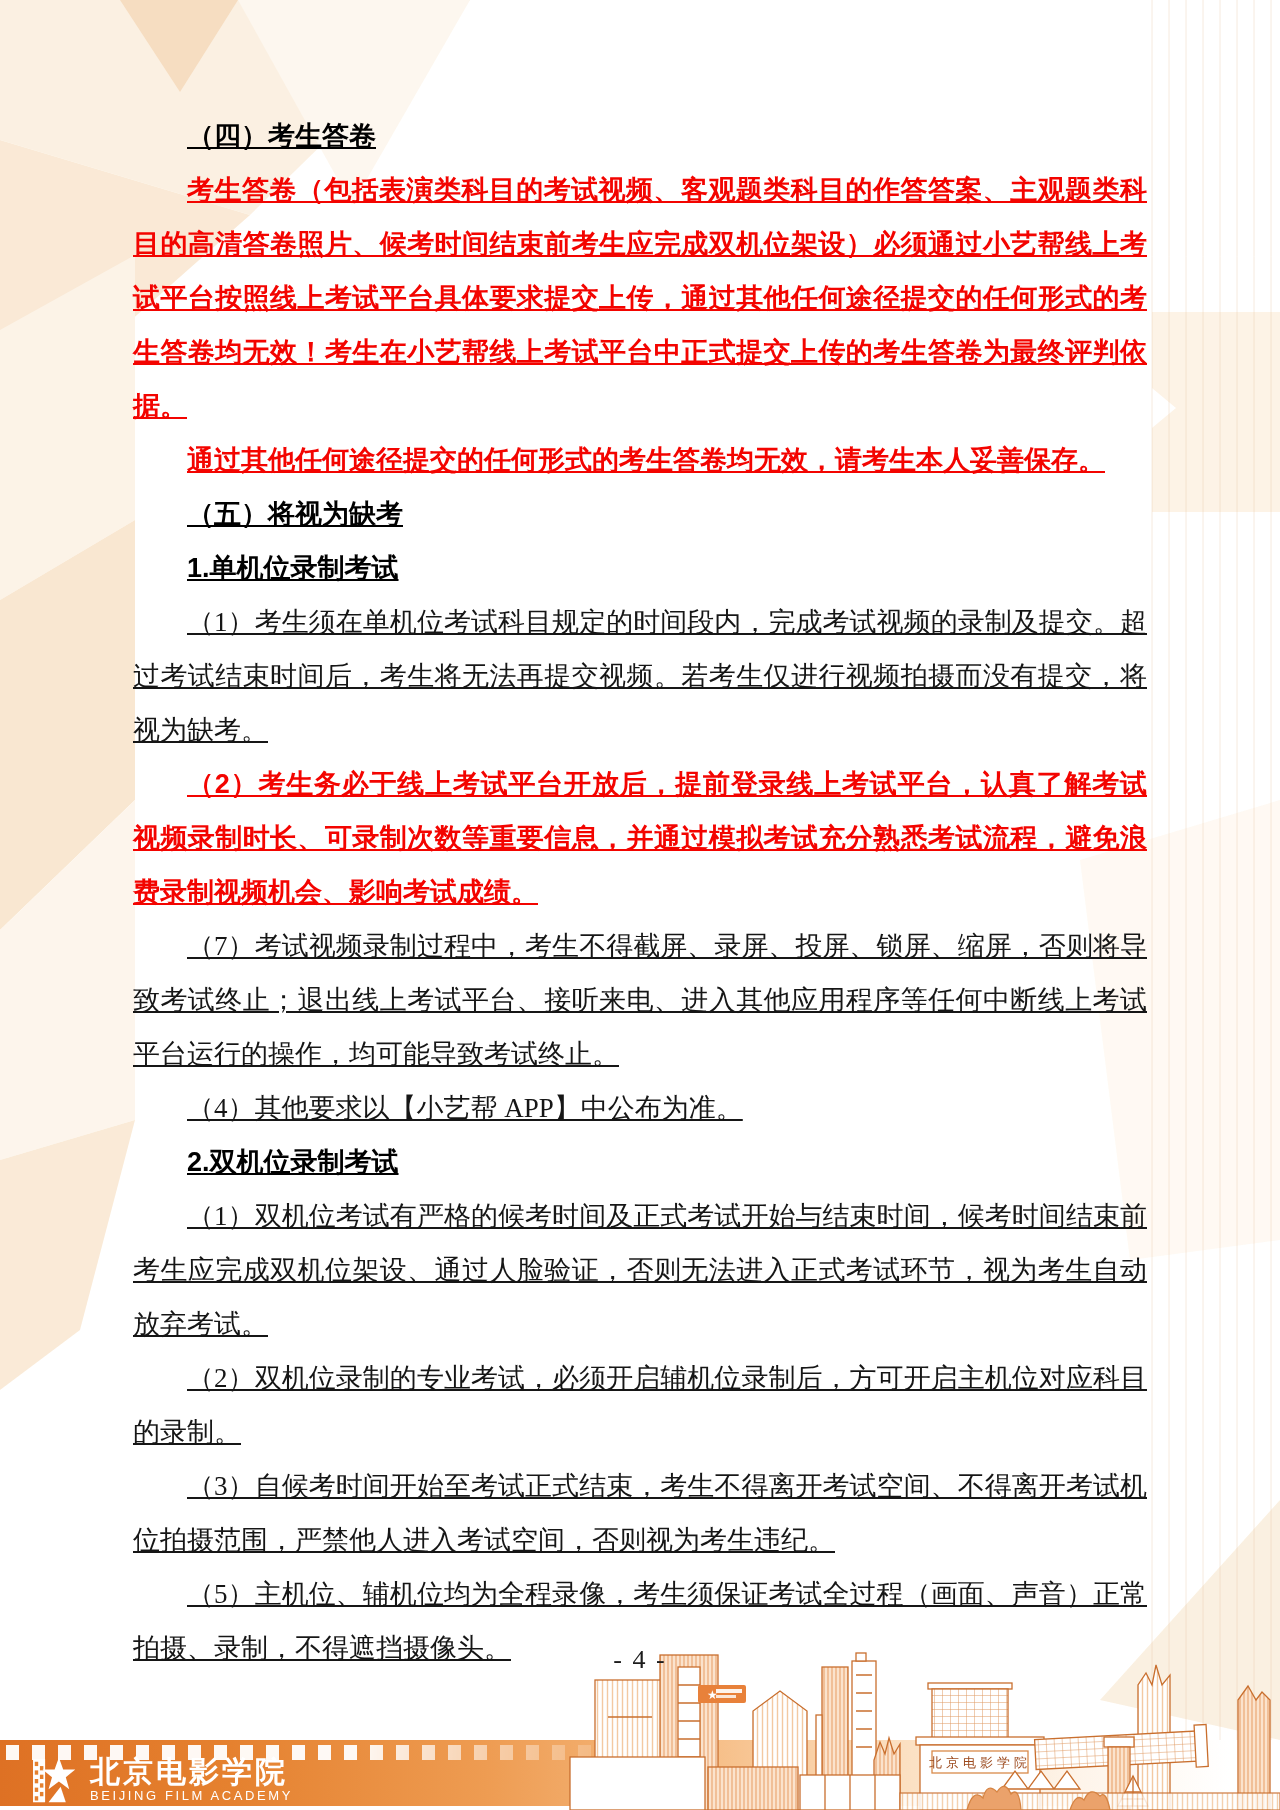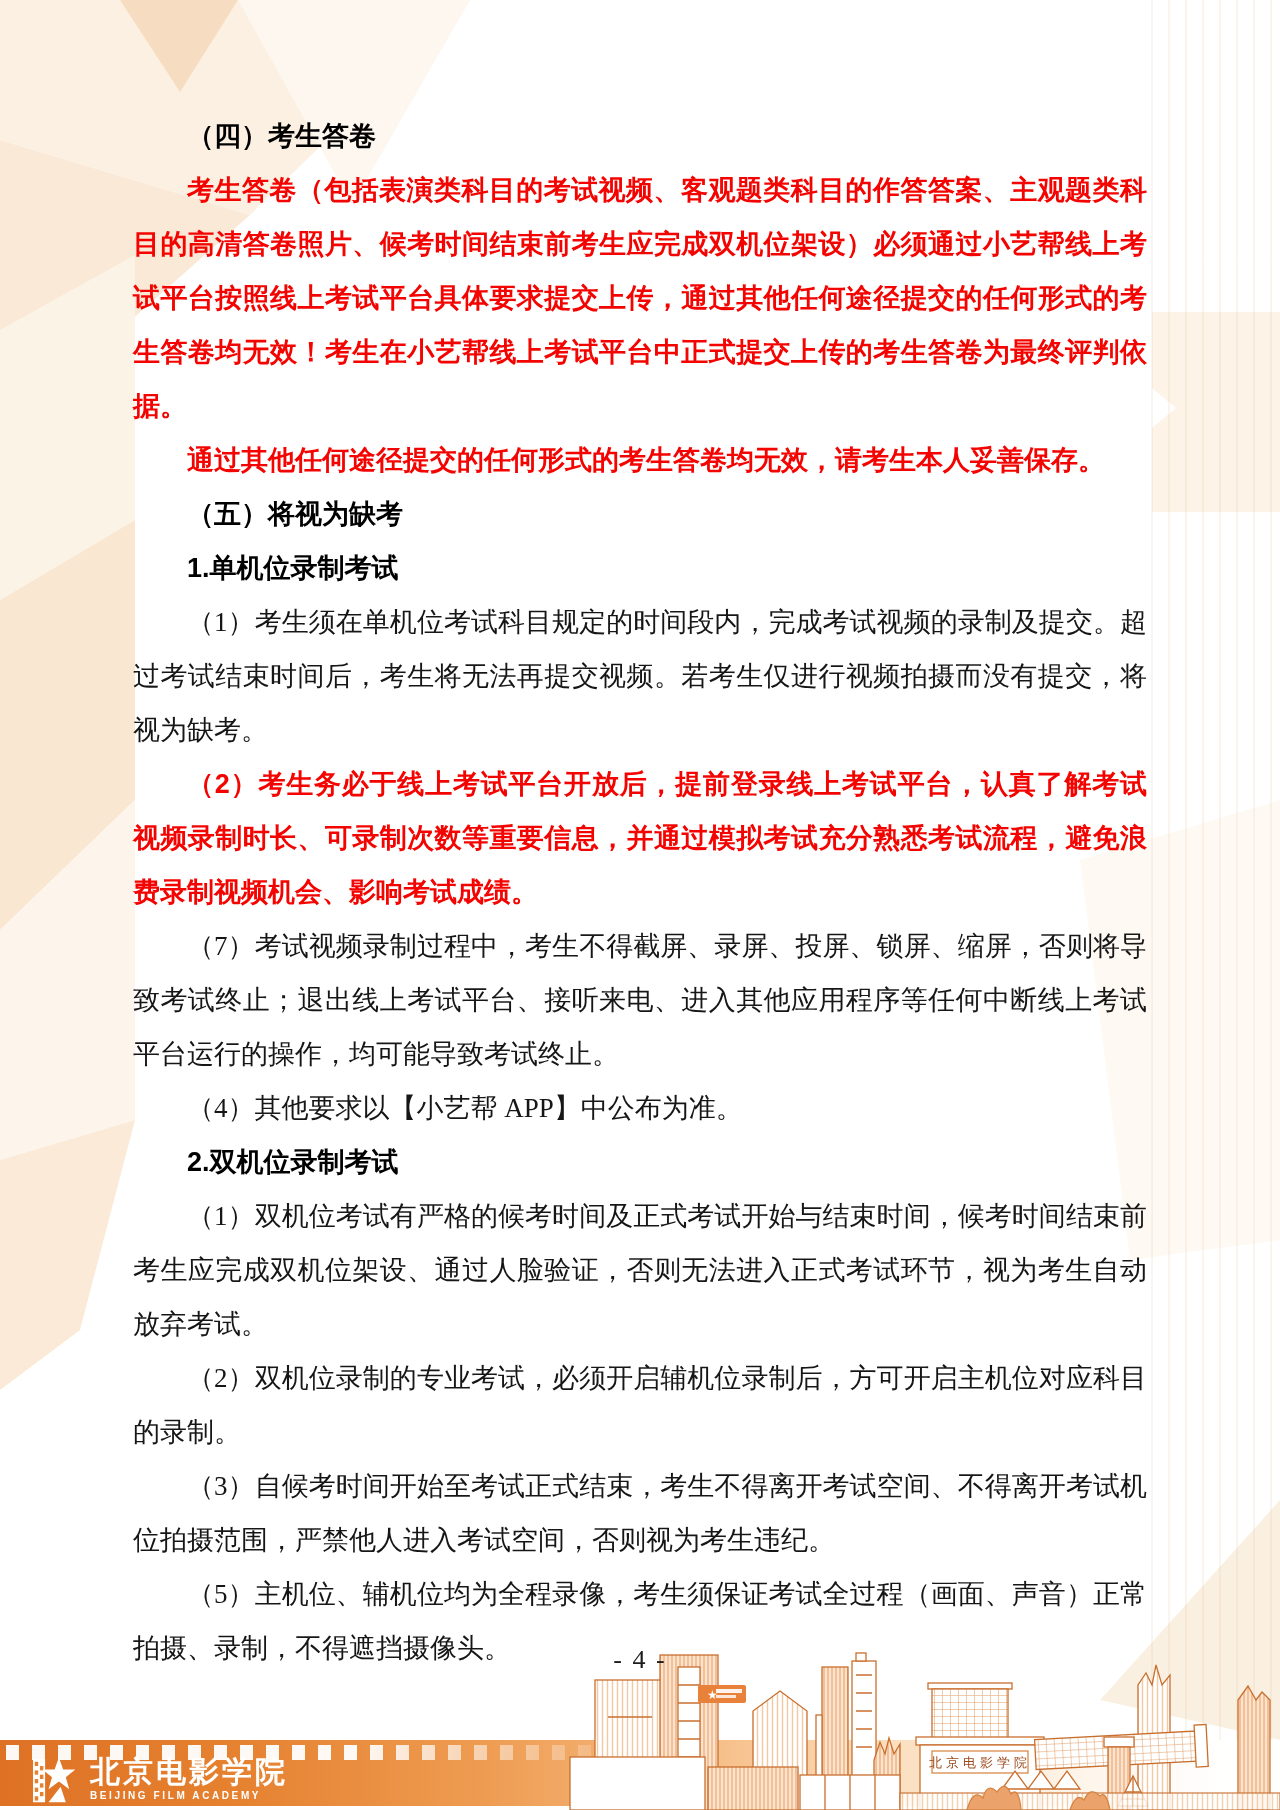--- a/index.html
+++ b/index.html
@@ -3,43 +3,43 @@
 <meta charset="utf-8">
 <style>
   html,body{margin:0;padding:0;background:#ffffff;}
   .page{position:relative;width:1280px;height:1810px;background:#ffffff;overflow:hidden;
         font-family:"Liberation Serif",serif;}
   
   .deco-svg{position:absolute;left:0;top:0;width:1280px;height:1810px;pointer-events:none;}
   
   .content{position:absolute;left:133px;top:109px;width:1014px;
            font-size:27px;line-height:54px;color:#161616;text-align:justify;}
-  .content p{margin:0;text-indent:2em;}
+  .content p{margin:0;text-indent:2em;text-decoration:underline;}
   .hd{font-family:"Liberation Sans",sans-serif;font-weight:bold;color:#000;}
   .hd-major{margin-bottom:12px;}
   .red{color:#f30400;font-weight:bold;font-family:"Liberation Sans",sans-serif;}
   .keep{margin-top:5px;}
   
   .page-number{position:absolute;left:0;right:0;top:1645px;text-align:center;
                font-size:26px;color:#1c1c1c;letter-spacing:2px;z-index:5;}
   
   .skyline{position:absolute;left:470px;top:1625px;width:810px;height:185px;z-index:3;}
   
   .footer-bar{position:absolute;left:0;top:1740px;width:1280px;height:66px;z-index:2;
      background:linear-gradient(90deg,#de7124 0%,#e5812f 18%,#ee9c52 38%,#f6bd85 55%,#fbdfc0 70%,#fef4e9 84%,#ffffff 96%);}
   .film-holes{position:absolute;left:6px;top:5px;width:640px;height:15px;
      background:repeating-linear-gradient(90deg,rgba(255,255,255,.95) 0 13px,transparent 13px 26px);
      -webkit-mask-image:linear-gradient(90deg,#000 55%,transparent 100%);
      mask-image:linear-gradient(90deg,#000 55%,transparent 100%);}
   .brand{position:absolute;left:26px;top:14px;display:flex;align-items:center;gap:12px;}
   .brand-logo{width:52px;height:50px;flex:none;}
   .brand-cn{font-family:"Liberation Sans",sans-serif;font-weight:bold;color:#ffffff;
             font-size:30px;line-height:30px;letter-spacing:3px;}
-  .brand-en{font-family:"Liberation Sans",sans-serif;font-weight:bold;color:#ffffff;
-            font-size:10px;line-height:13px;letter-spacing:2.6px;margin-top:2px;}
+  .brand-en{font-family:"Liberation Sans",sans-serif;font-weight:normal;color:#ffffff;
+            font-size:13px;line-height:13px;letter-spacing:2.6px;margin-top:2px;}
 </style>
 </head>
 <body>
 
 <div class="page">
 
   <svg class="deco-svg" viewBox="0 0 1280 1810" xmlns="http://www.w3.org/2000/svg">
     <g opacity="0.85">
       <polygon points="0,0 470,0 250,215 0,140" fill="#fbeedd"></polygon>
       <polygon points="120,0 238,0 180,92" fill="#f5d7b6"></polygon>

